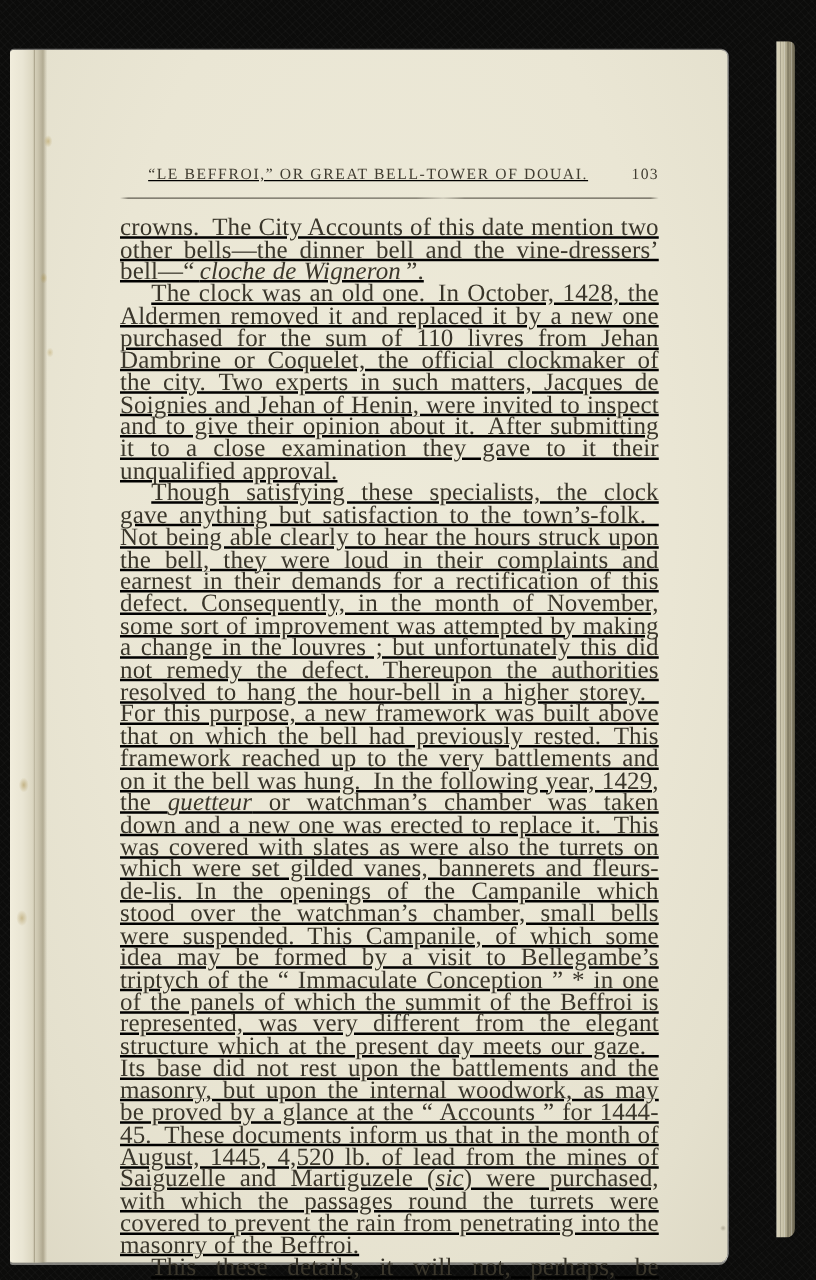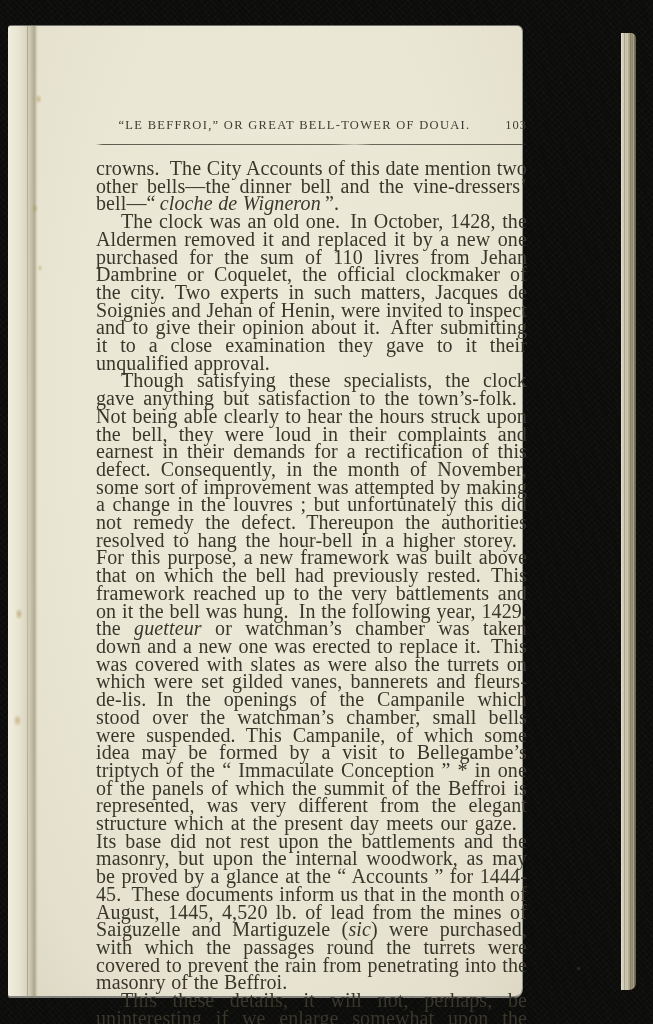--- a/index.html
+++ b/index.html
@@ -23,28 +23,29 @@
   .page-stack{
     position:absolute;left:621px;top:33px;width:15px;height:957px;
     background:
       repeating-linear-gradient(90deg, rgba(255,255,255,.25) 0 1px, rgba(0,0,0,0) 1px 3px, rgba(60,55,40,.25) 3px 4px, rgba(0,0,0,0) 4px 6px),
       linear-gradient(90deg,#d9d3bc 0%, var(--paper-edge) 30%, #a29b80 62%, #857e67 85%, #5f5a49 100%);
     border-radius:0 5px 7px 0;
   }
 
   
   .page{
-    position:absolute;left:8px;top:26px;width:514px;height:970px;
+    position:absolute;left:8px;top:40px;width:574px;height:970px;
     background:
       radial-gradient(ellipse at 52% 38%, #edead9 0%, var(--paper) 55%, #e4e0cd 82%, #dcd7c3 100%);
     border-radius:3px 5px 7px 2px;
     box-shadow:
       1px 0 0 rgba(255,255,255,.55),
       0 2px 0 rgba(248,246,238,.5),
       0 -1px 0 rgba(248,246,238,.42);
+    text-decoration: underline;
   }
   
   .gutter{
     position:absolute;left:0;top:0;bottom:0;width:30px;
     background:linear-gradient(90deg,
       #f1edDC 0%, #e9e5d3 34%, #ddd8c3 58%, #ccc6af 74%,
       rgba(122,112,82,.48) 88%, rgba(122,112,82,.12) 96%, rgba(0,0,0,0) 100%);
     border-radius:3px 0 0 2px;
   }
   .crease{

